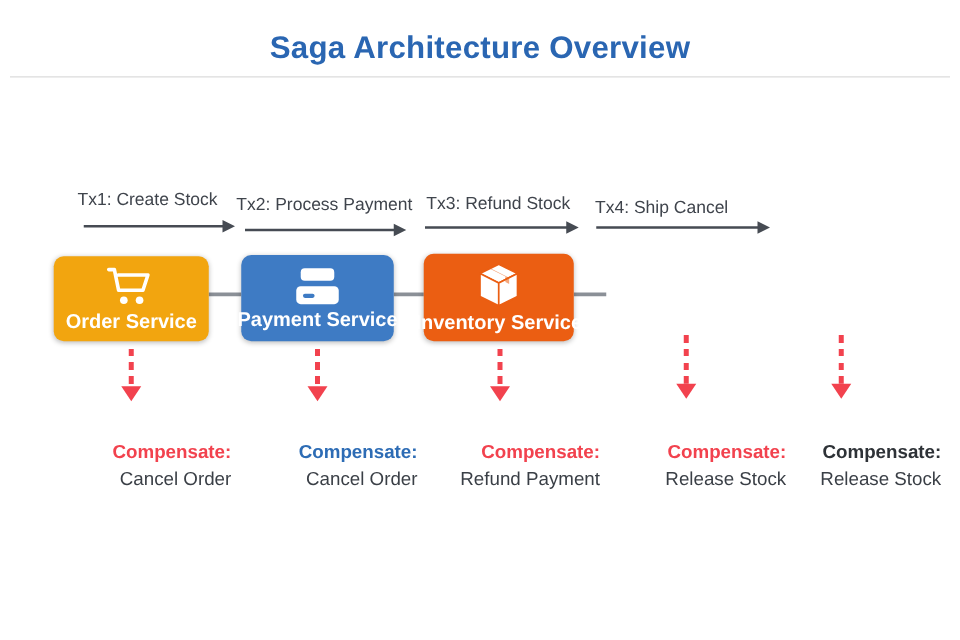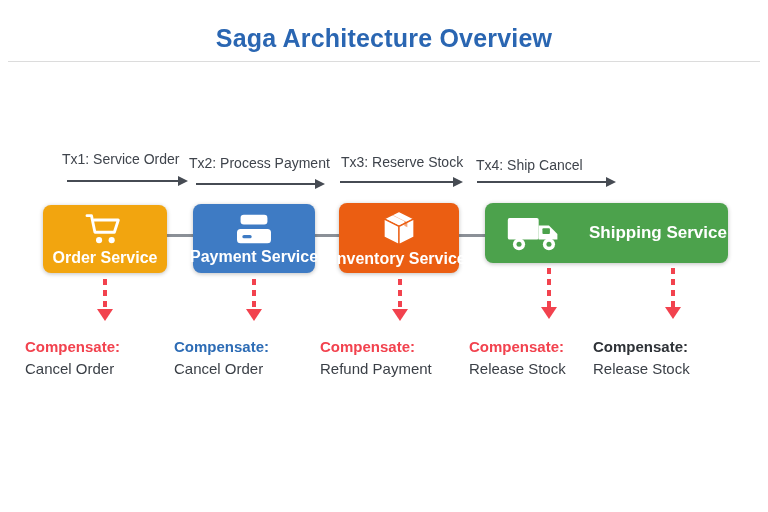--- a/index.html
+++ b/index.html
@@ -23,39 +23,39 @@
   .service-box.wide{flex-direction:row;justify-content:flex-start;}
   .service-box.wide .label{font-size:17px;margin:0 0 0 26px;}
   .icon{display:flex;align-items:center;justify-content:center;}
   .service-box.wide .icon{margin-left:20px;}
 
   .comp-arrow{position:absolute;width:16px;display:flex;flex-direction:column;align-items:center;}
   .comp-arrow .dash{width:4px;background:repeating-linear-gradient(to bottom,var(--red,#f2424e) 0 6px,transparent 6px 11px);}
   .comp-arrow .head{width:0;height:0;border-left:8px solid transparent;border-right:8px solid transparent;
          border-top:12px solid var(--red,#f2424e);}
 
-  .comp-block{position:absolute;width:160px;text-align:left;top:337px;}
+  .comp-block{position:absolute;width:160px;text-align:right;top:352px;}
   .comp-title{font-size:15px;font-weight:bold;line-height:20px;}
   .comp-action{font-size:15px;color:#3a3f46;line-height:22px;margin-top:1px;}
 </style>
 </head>
 <body>
 
 <div class="stage">
 
   <div class="title" style="color: rgb(42, 102, 178);">Saga Architecture Overview</div>
   <div class="divider"></div>
 
-  <div class="tx-label" style="left:62px;top:151px">Tx1: Service Order</div>
+  <div class="tx-label" style="left:62px;top:151px">Tx1: Create Stock</div>
   <div class="tx-arrow" style="left:67px;top:180px;width:112px"></div>
 
   <div class="tx-label" style="left:189px;top:155px">Tx2: Process Payment</div>
   <div class="tx-arrow" style="left:196px;top:183px;width:120px"></div>
 
-  <div class="tx-label" style="left:341px;top:154px">Tx3: Reserve Stock</div>
+  <div class="tx-label" style="left:341px;top:154px">Tx3: Refund Stock</div>
   <div class="tx-arrow" style="left:340px;top:181px;width:114px"></div>
 
   <div class="tx-label" style="left:476px;top:157px">Tx4: Ship Cancel</div>
   <div class="tx-arrow" style="left:477px;top:181px;width:130px"></div>
 
   <div class="connector" style="left:167px;width:26px"></div>
   <div class="connector" style="left:315px;width:24px"></div>
   <div class="connector" style="left:459px;width:26px"></div>
 
   <div class="service-box" style="left: 43px; top: 205px; width: 124px; height: 68px; background-color: rgb(242, 165, 15); --box-bg: #f2a50f;">
@@ -87,34 +87,20 @@
     <span class="icon">
       <svg width="44" height="34" viewBox="0 0 24 19">
         <rect x="4.5" y="1.5" width="15" height="5.5" rx="1.8" fill="#ffffff"></rect>
         <rect x="2.5" y="9.5" width="19" height="8" rx="2" fill="#ffffff"></rect>
         <rect x="5.5" y="12.8" width="5.2" height="1.9" rx="0.9" fill="var(--box-bg)"></rect>
       </svg>
     </span>
     <span class="label">Payment Service</span>
   </div>
 
-  <div class="service-box wide" style="left: 485px; top: 203px; width: 243px; height: 60px; background-color: rgb(76, 162, 76); --box-bg: #4ca24c;">
-    <span class="icon">
-      <svg width="58" height="40" viewBox="0 0 62 42">
-        <rect x="3" y="5" width="33" height="23" rx="2" fill="#ffffff"></rect>
-        <path d="M36 13 h11 l9 9 v6 h-20 z" fill="#ffffff"></path>
-        <rect x="40" y="16" width="8" height="6" rx="1" fill="var(--box-bg)"></rect>
-        <circle cx="15" cy="33" r="6.5" fill="#ffffff"></circle>
-        <circle cx="15" cy="33" r="2.7" fill="var(--box-bg)"></circle>
-        <circle cx="47" cy="33" r="6.5" fill="#ffffff"></circle>
-        <circle cx="47" cy="33" r="2.7" fill="var(--box-bg)"></circle>
-      </svg>
-    </span>
-    <span class="label">Shipping Service</span>
-  </div>
 
   <div class="comp-arrow" style="left: 97px; top: 279px; --red: #f2424e;">
       <div class="dash" style="height:30px"></div>
       <div class="head"></div>
     </div>
   <div class="comp-arrow" style="left: 246px; top: 279px; --red: #f2424e;">
       <div class="dash" style="height:30px"></div>
       <div class="head"></div>
     </div>
   <div class="comp-arrow" style="left: 392px; top: 279px; --red: #f2424e;">

